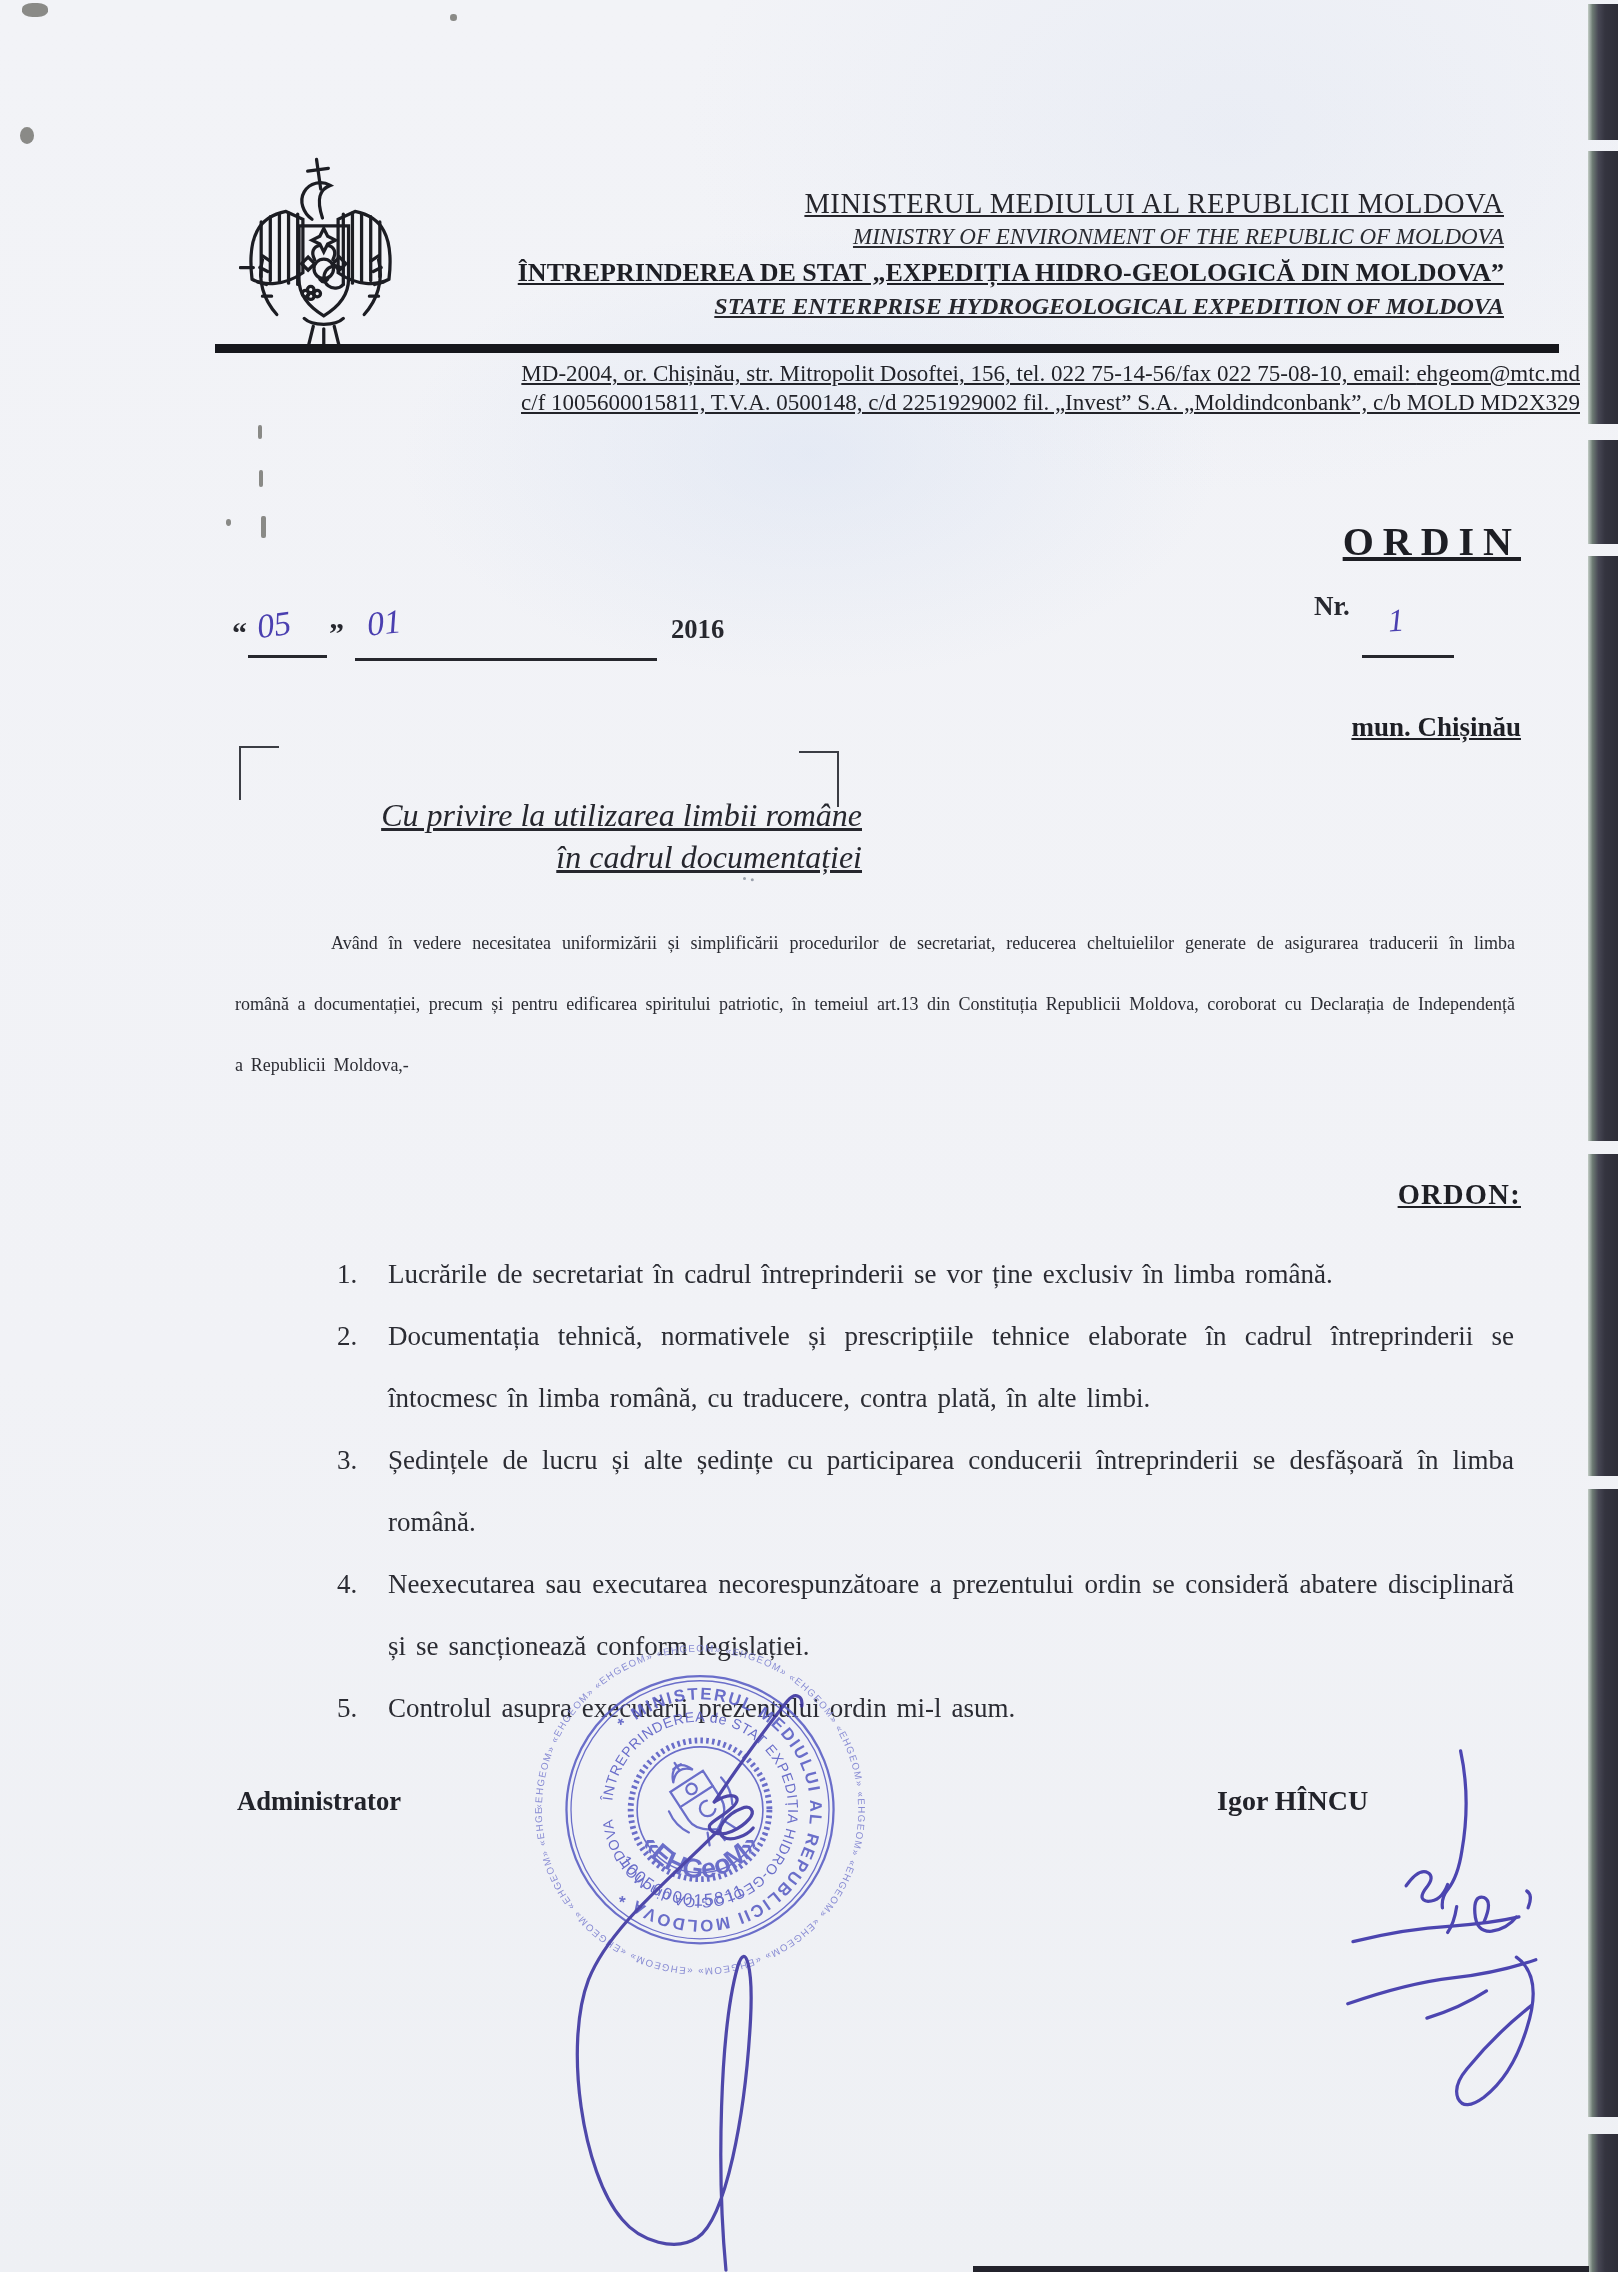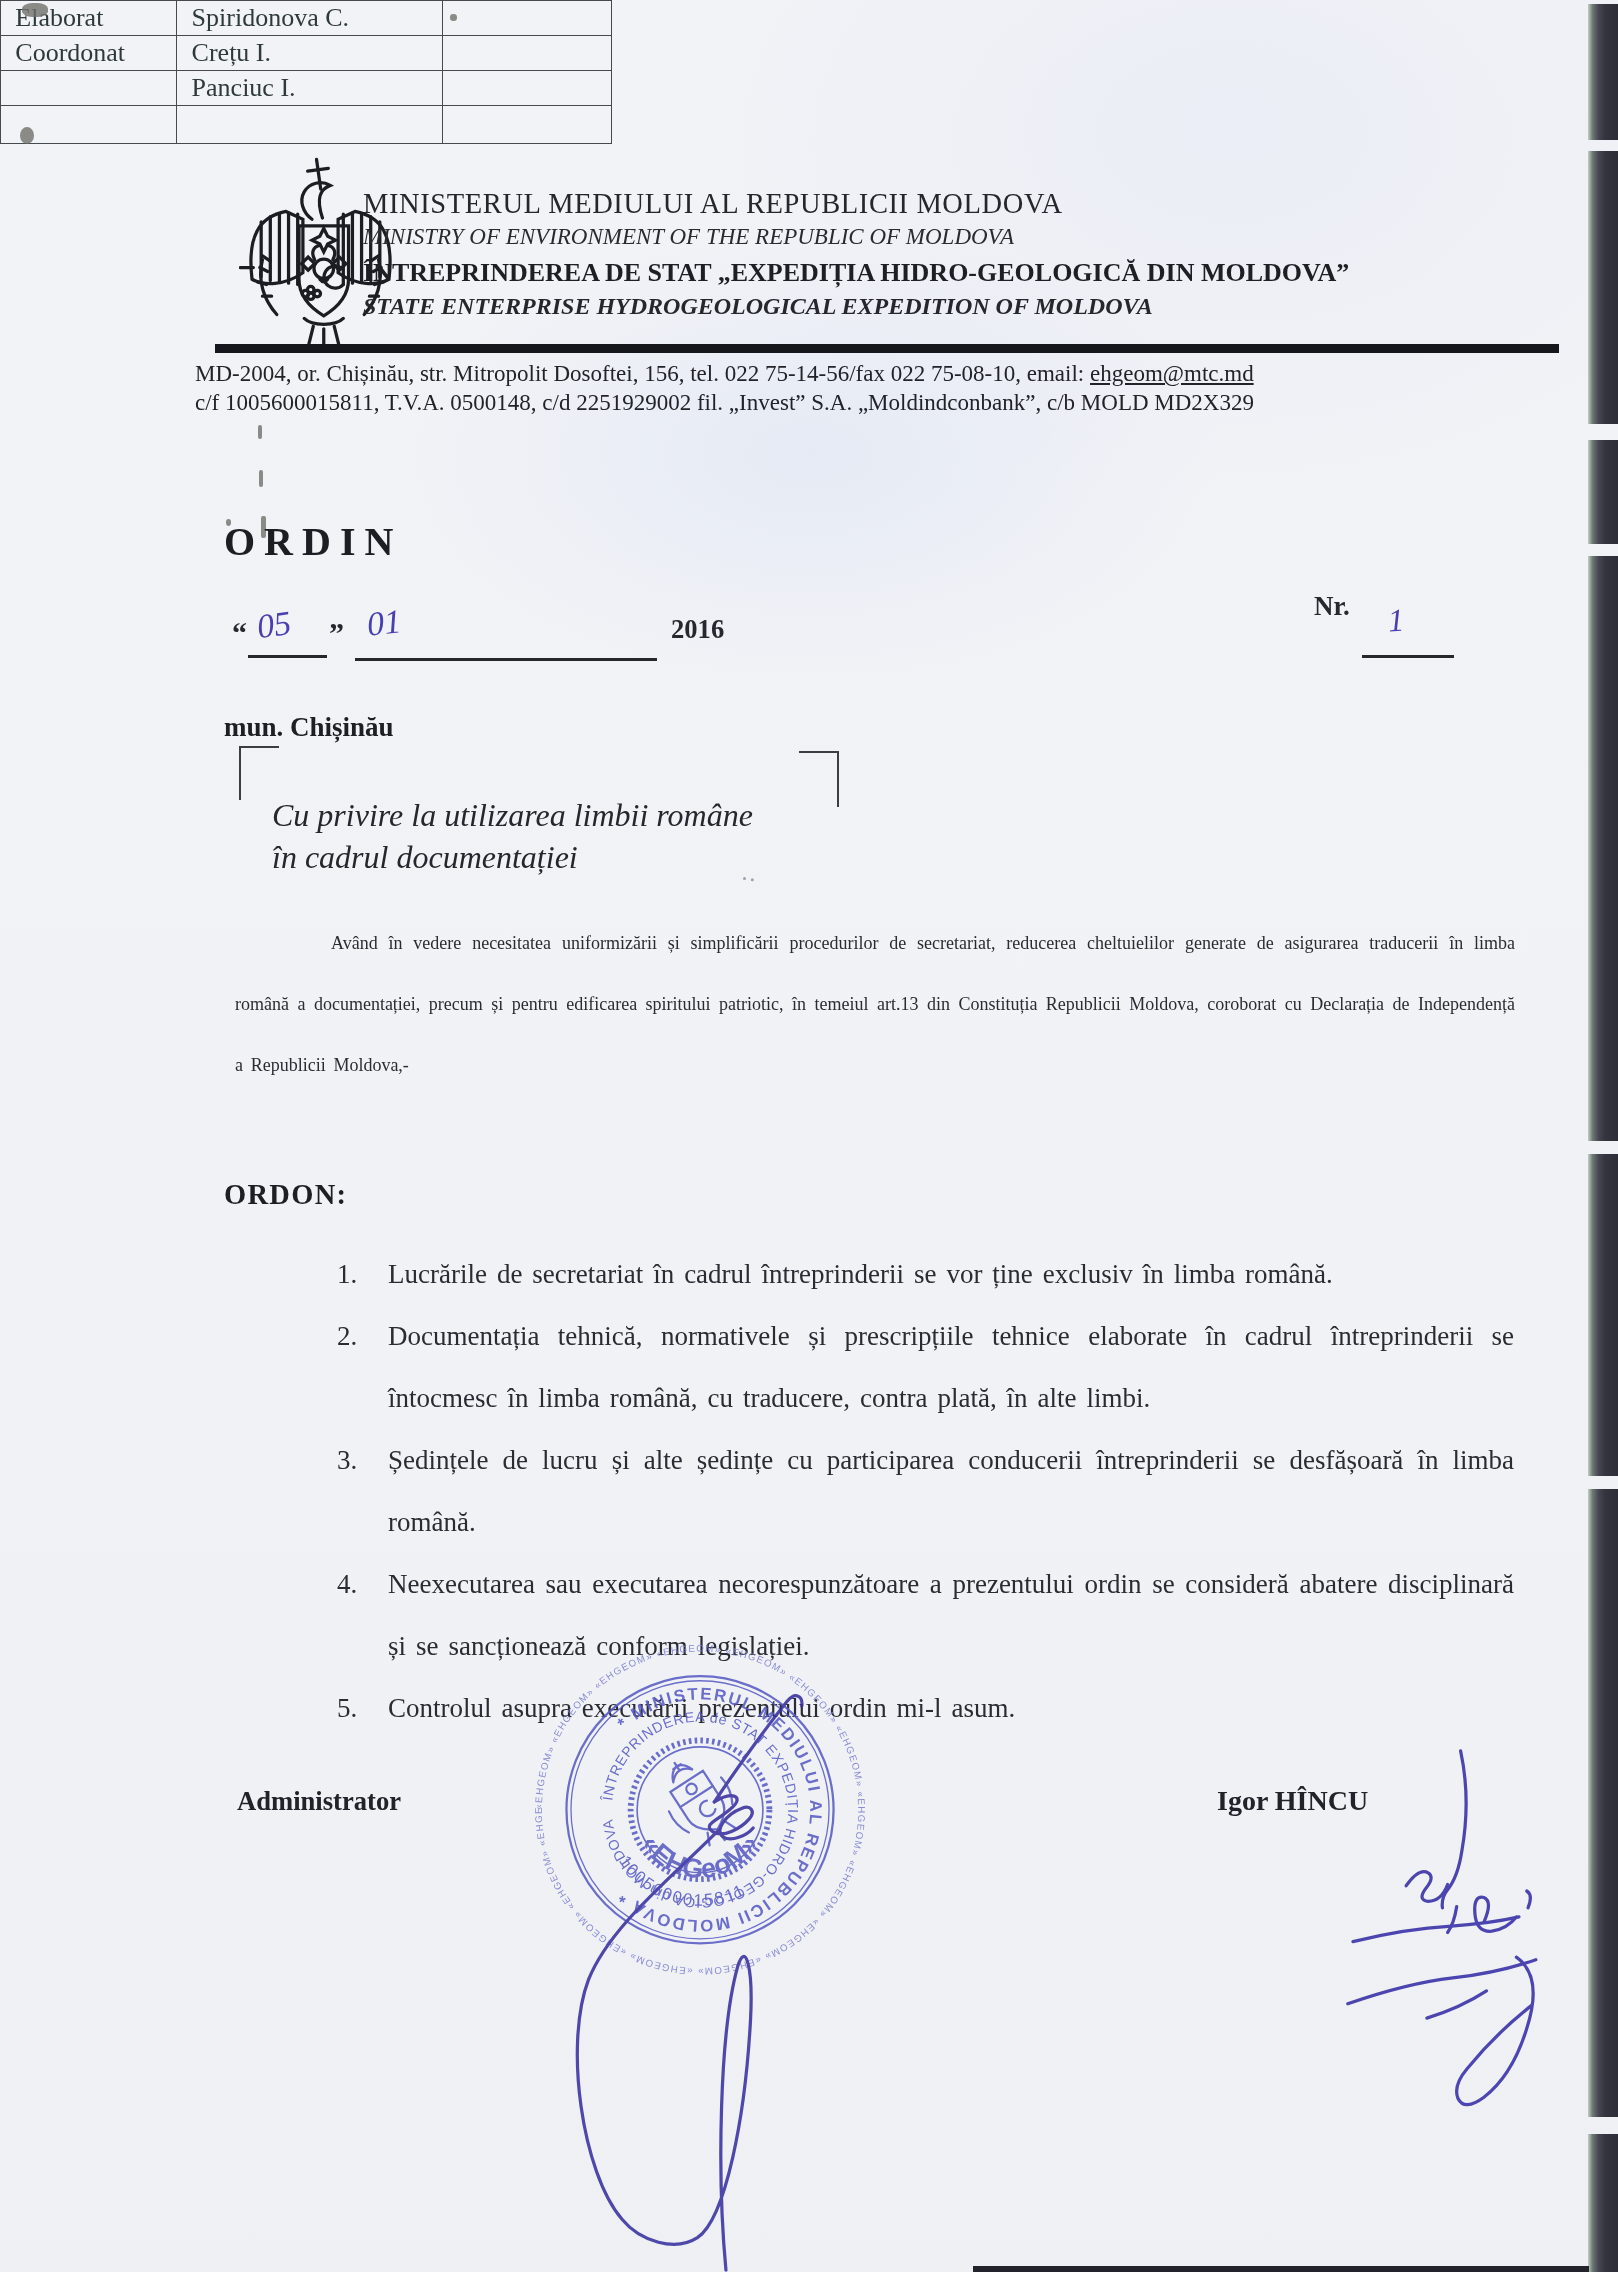--- a/index.html
+++ b/index.html
@@ -7,21 +7,21 @@
     position:relative;width:1619px;height:2273px;margin:0 auto;
     background:
       radial-gradient(584px 324px at 811px 454px, rgba(205,218,240,.35), rgba(205,218,240,0) 70%),
       radial-gradient(778px 519px at 1232px 130px, rgba(210,220,238,.25), rgba(210,220,238,0) 70%),
       linear-gradient(180deg,#f2f3f7 0%,#f1f2f6 60%,#eef0f4 100%);
     overflow:hidden;
     font-family:"Liberation Serif", serif;
     color:#27282f;
   }
   .abs{position:absolute;}
-  .ctr{text-align:left;}
+  .ctr{text-align:right;text-decoration:underline;}
   
   .h1{left:363px;top:188px;width:1141px;font-size:28.5px;letter-spacing:0.6px;color:#26262c;}
   .h2{left:363px;top:224px;width:1141px;font-size:23px;font-style:italic;color:#2a2b31;}
   .h3{left:363px;top:258px;width:1141px;font-size:26px;font-weight:700;color:#1e1f25;}
   .h4{left:363px;top:293px;width:1141px;font-size:24px;font-style:italic;font-weight:700;color:#26272d;}
   .rule{left:215px;top:344px;width:1344px;height:9px;background:#16171c;}
   .addr{left:195px;top:361px;width:1385px;font-size:23px;color:#222329;}
   .addr2{left:195px;top:390px;width:1385px;font-size:23px;color:#222329;}
   .u{text-decoration:underline;}
   
@@ -191,44 +191,20 @@
       </g>
 
       <g fill="none" stroke="#38309f" stroke-width="5" stroke-linecap="round">
         <path d="M447,160 c2,-16 -10,-22 -22,-8 c-40,50 -82,110 -113,156"></path>
         <path d="M312,308 c28,-18 46,-8 28,8 c-20,20 -48,26 -30,38 c16,10 44,-6 56,-20 c10,-12 2,-22 -12,-16 c-22,8 -44,34 -28,44 c12,8 36,-2 46,-14"></path>
         <path d="M318,352 C240,430 150,502 118,582 C80,682 108,880 170,952 C198,986 252,1002 286,980 C330,950 360,792 368,642 C372,562 360,522 348,562 C320,662 316,882 330,1030"></path>
       </g>
     </g>
   </svg>
 
-  <table class="atable">
-    <tbody>
-        <tr>
-      <td class="c1">Elaborat</td>
-      <td class="c2">Spiridonova C.</td>
-      <td class="c3"></td>
-    </tr>
-    <tr>
-      <td>Coordonat</td>
-      <td>Crețu I.</td>
-      <td></td>
-    </tr>
-    <tr>
-      <td></td>
-      <td>Panciuc I.</td>
-      <td></td>
-    </tr>
-    <tr style="height:38px;">
-      <td></td>
-      <td></td>
-      <td></td>
-    </tr>
-  </tbody>
-    </table>
 
   <svg class="abs" style="left:1297px;top:1712px;" width="322" height="441" viewBox="0 0 496 680">
     <g fill="none" stroke="#3f37ab" stroke-width="5" stroke-linecap="round" opacity="0.92">
       <g>
         <path d="M252,60 q16,74 2,154 q-6,40 -22,60 q-10,12 -8,28"></path>
         <path d="M168,268 q20,-28 34,-20 q10,6 -2,22 q-16,20 2,22 q20,0 30,-26"></path>
         <path d="M246,300 q-4,26 -14,40"></path>
       </g>
       <g>
         <path d="M86,354 q80,-20 152,-24 q60,-4 104,-14"></path>

